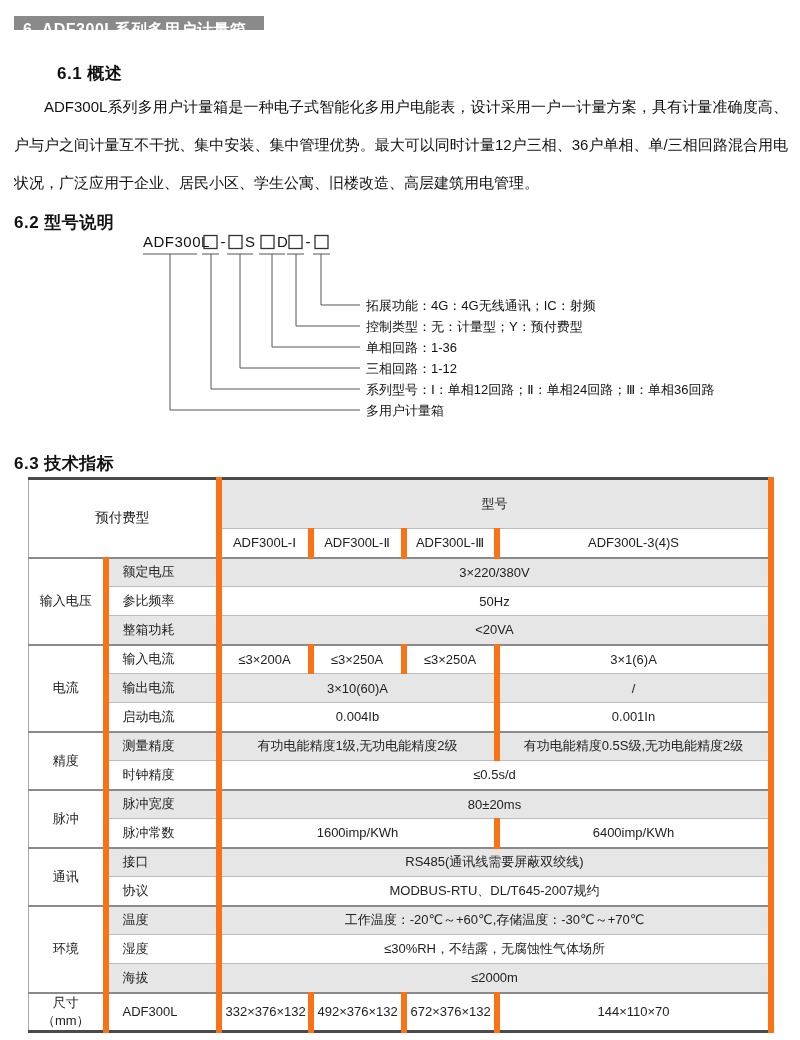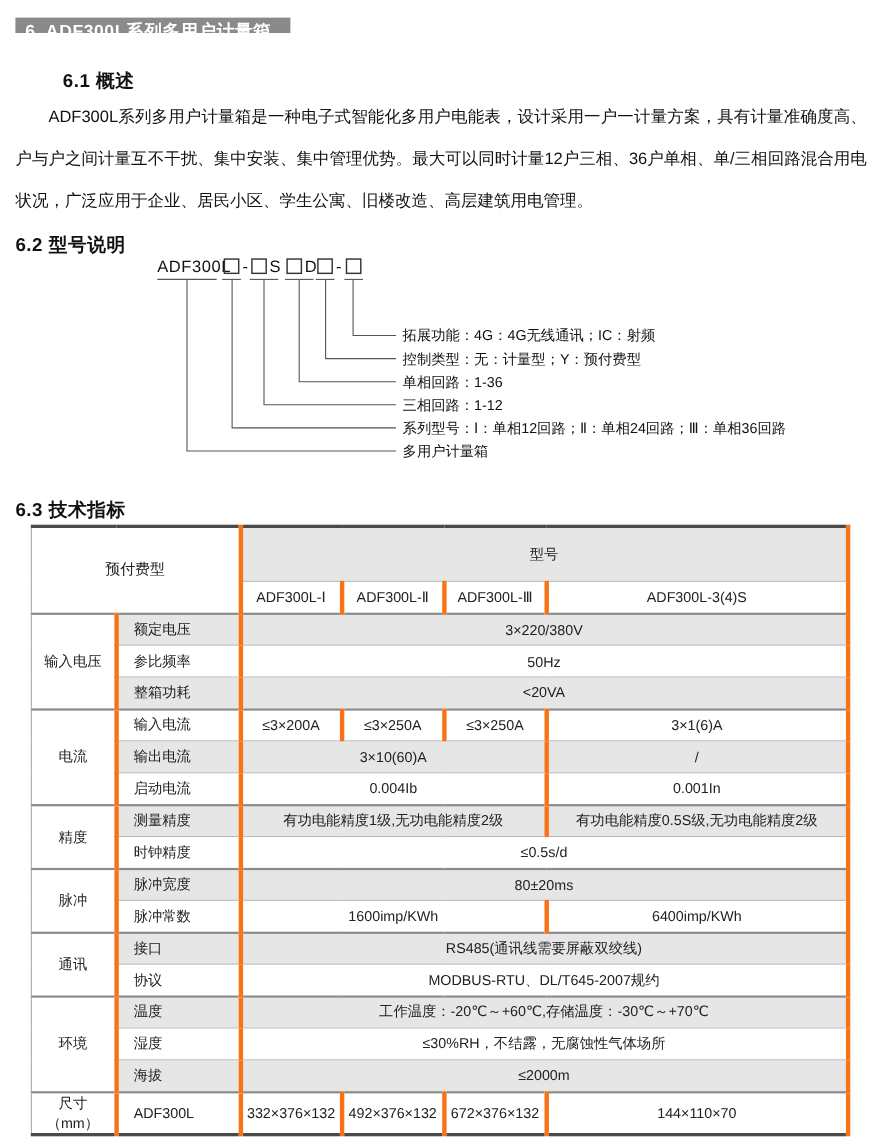--- a/index.html
+++ b/index.html
@@ -31,21 +31,21 @@
   .diagram-svg { position:absolute; left:0; top:225px; }
   .diagram-svg text { fill:#111; }
   .specs-table {
     position:absolute; left:28px; top:477px; width:742px;
     border-collapse:collapse; table-layout:fixed;
     font-size:13px; color:#222;
     border-top:3px solid #4a4a4a; border-bottom:3px solid #4a4a4a;
   }
   .specs-table th, .specs-table td {
     font-weight:normal; text-align:center; vertical-align:middle;
-    border-left:1px solid #aaaaaa; border-right:4px solid #f97316;
+    border-left:1px solid #aaaaaa; border-right:6px solid #f97316;
     padding:0 4px; overflow:hidden;
   }
   .specs-table tr { height:29px; }
   .specs-table tr.model-hd-row { height:50px; }
   .specs-table .corner { font-size:13.5px; }
   .specs-table .shade { background:#e6e6e6; }
   .specs-table tbody td { border-top:1px solid #bcbcbc; }
   .specs-table thead tr.model-name-row th { border-top:1px solid #bcbcbc; }
   .specs-table tbody tr.group-start td { border-top:2px solid #8a8a8a; }
   .specs-table td.param { text-align:left; padding-left:14px; }

